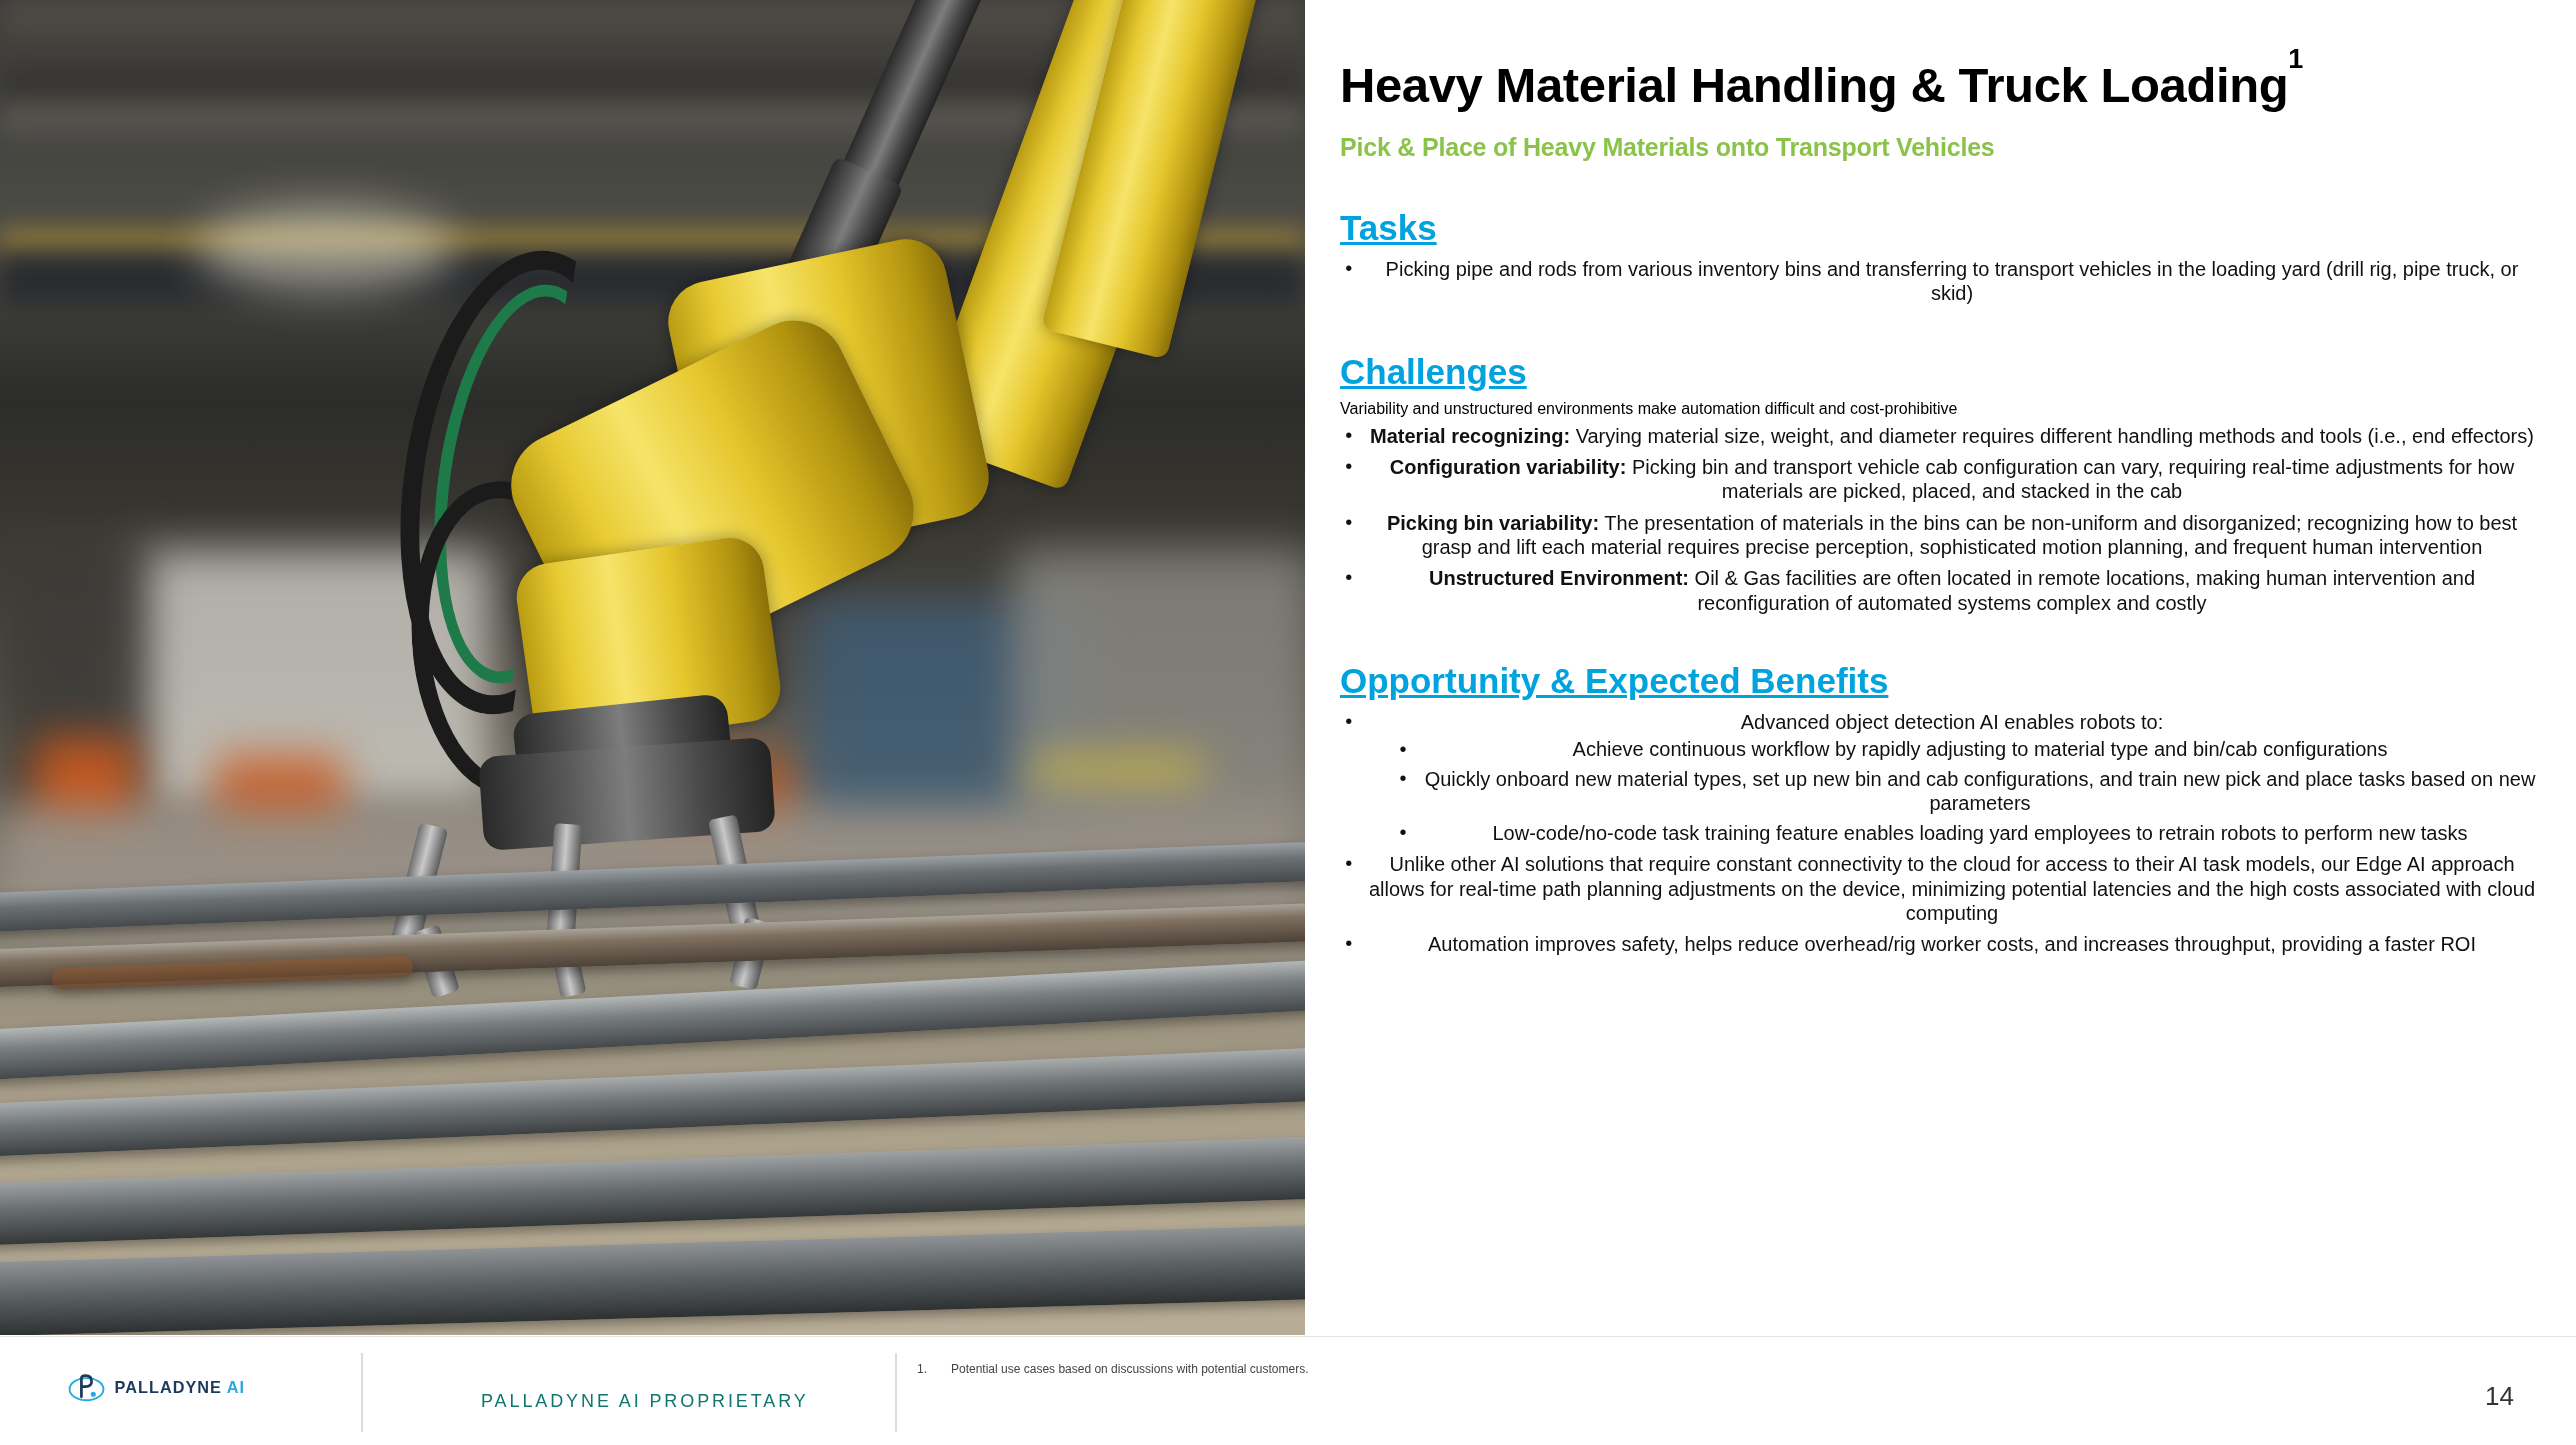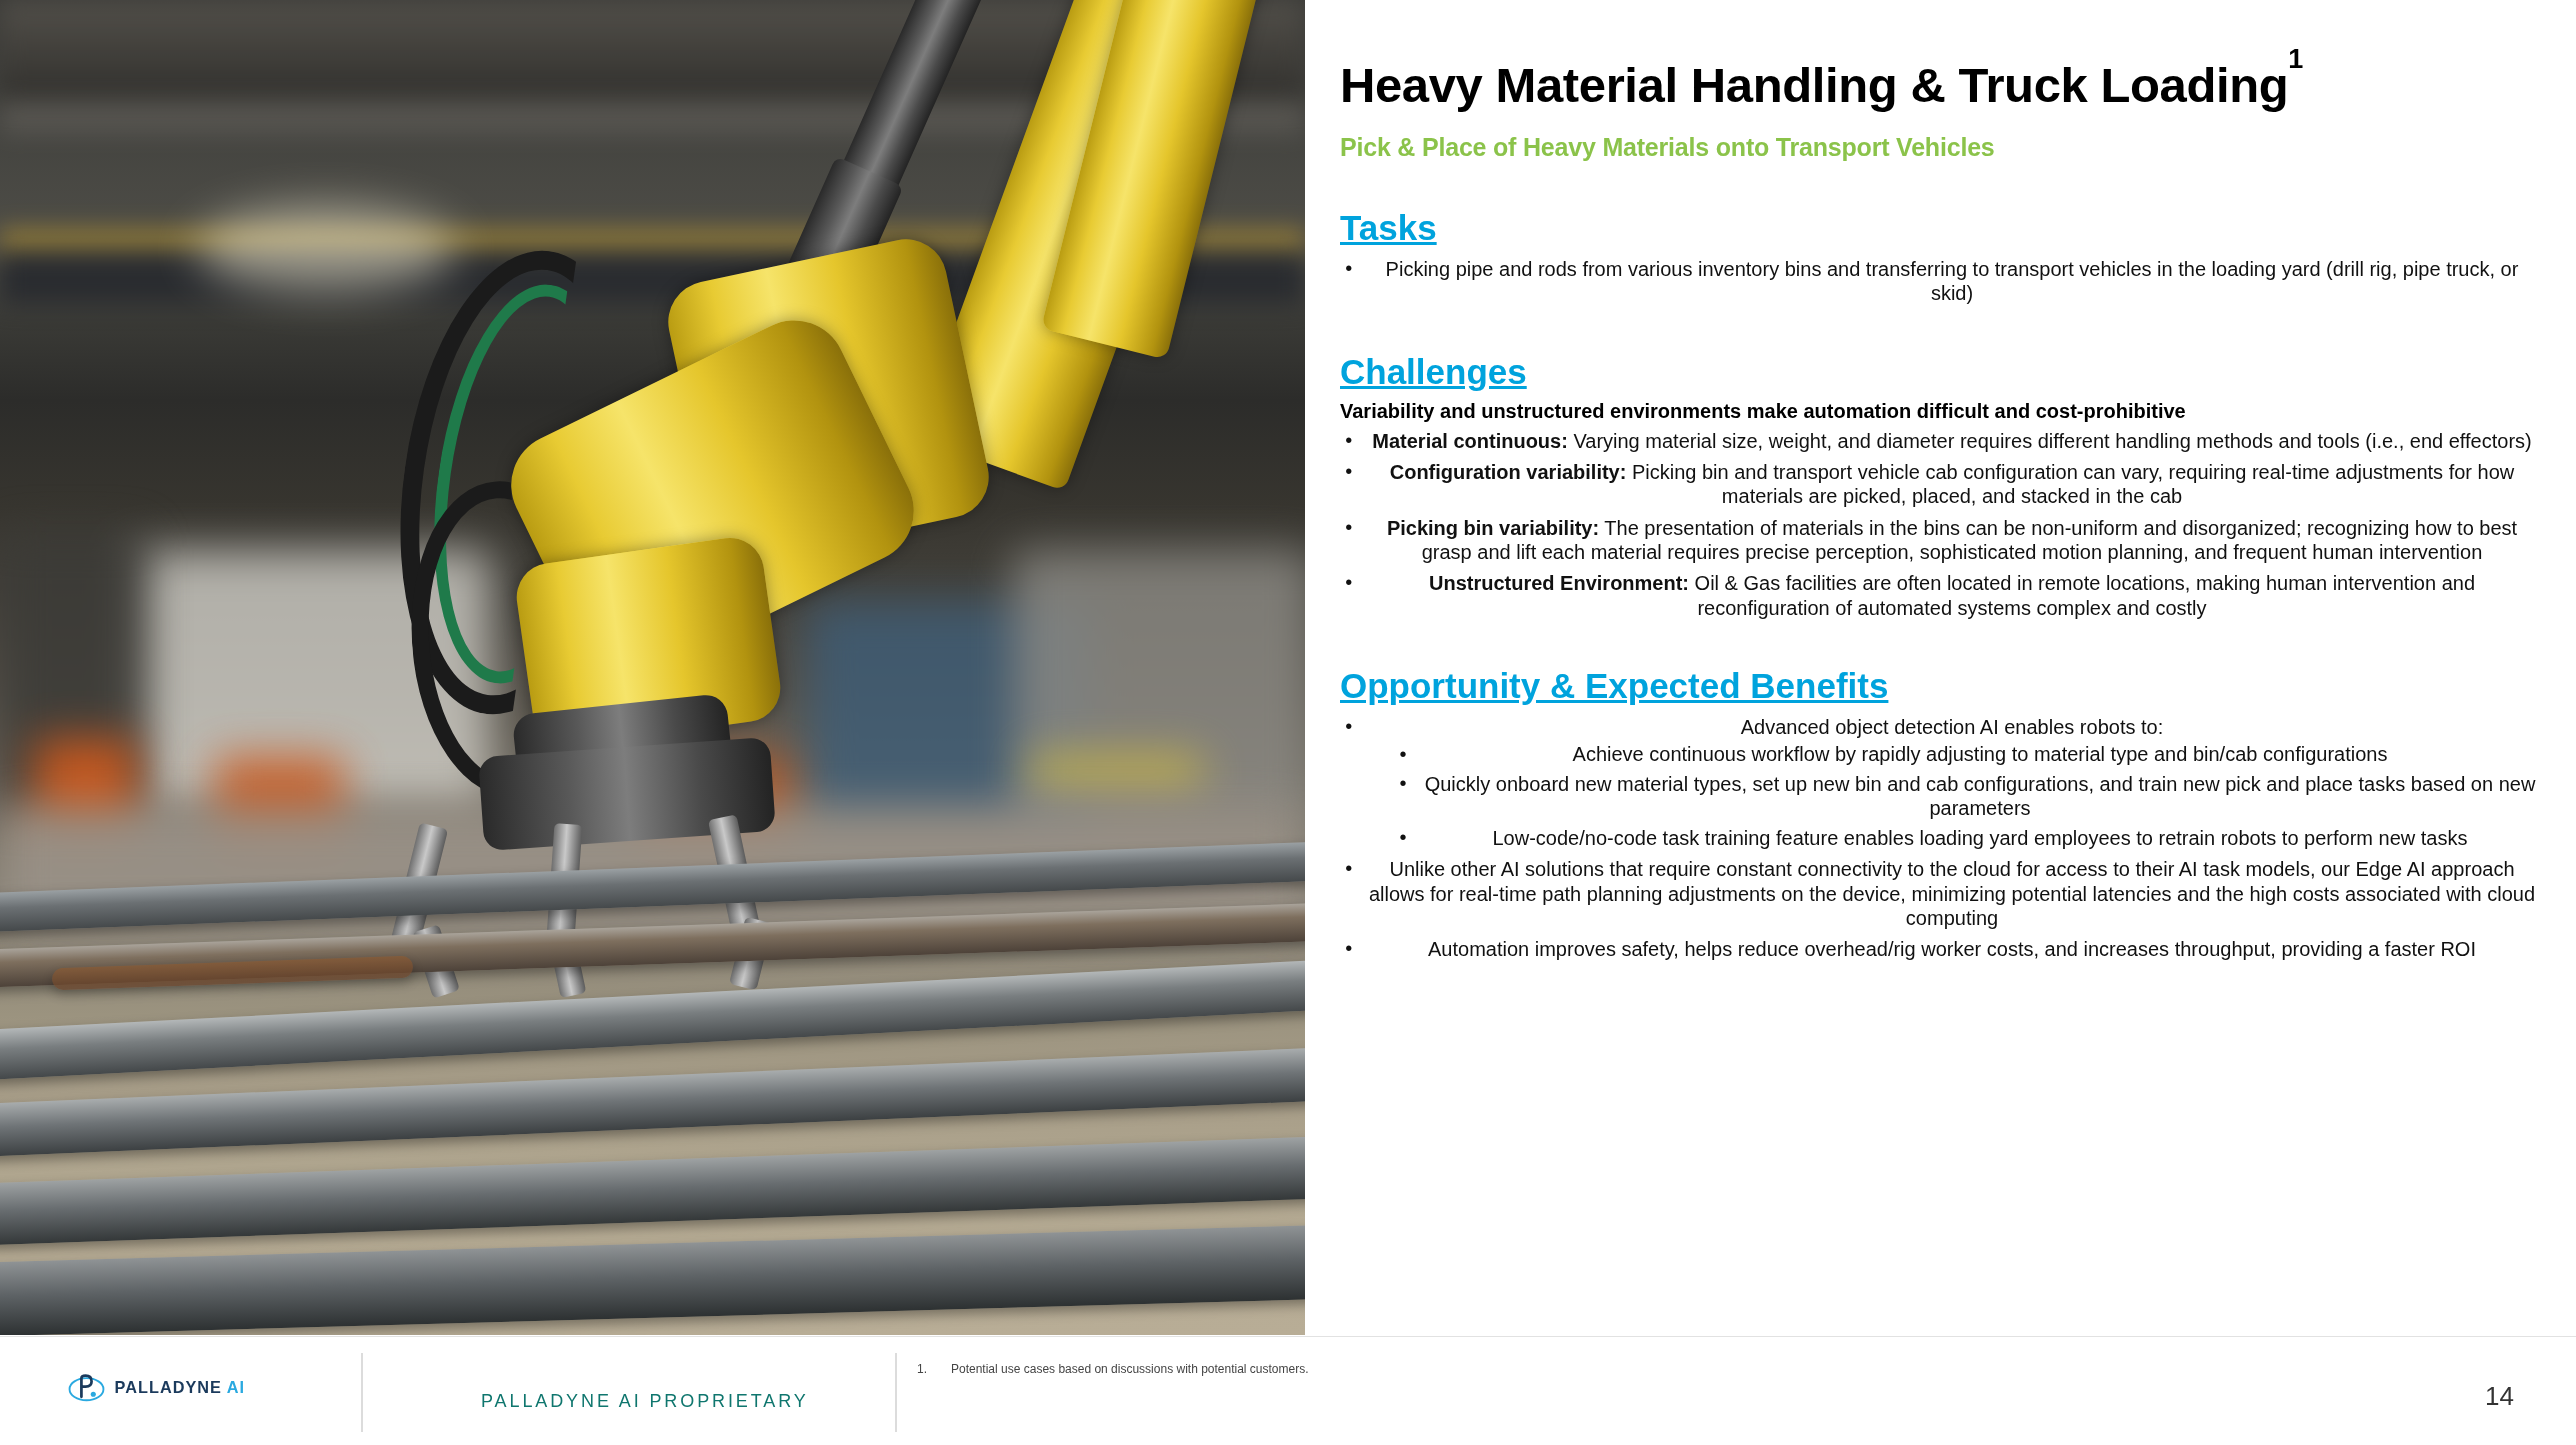--- a/index.html
+++ b/index.html
@@ -114,22 +114,22 @@
   }
   .section-head {
     font-size: 35px;
     font-weight: bold;
     color: #00a3dd;
     margin-top: 46px;
     margin-bottom: 8.6px;
     text-decoration: underline;
   }
   .lead-bold {
-    font-size: 20px;
-    font-weight: bold;
+    font-size: 16px;
+    font-weight: normal;
     color: #000;
     margin: 1.7px 0 5.2px 0;
   }
   ul.bullets {
     list-style: none;
     margin: 0;
     padding: 0;
   }
   ul.bullets > li {
     position: relative;
@@ -304,21 +304,21 @@
     <div class="subtitle">Pick &amp; Place of Heavy Materials onto Transport Vehicles</div>
 
     <div class="section-head">Tasks</div>
     <ul class="bullets">
       <li>Picking pipe and rods from various inventory bins and transferring to transport vehicles in the loading yard (drill rig, pipe truck, or skid)</li>
     </ul>
 
     <div class="section-head">Challenges</div>
     <div class="lead-bold">Variability and unstructured environments make automation difficult and cost-prohibitive</div>
     <ul class="bullets">
-      <li><span class="b">Material continuous:</span><span> Varying material size, weight, and diameter requires different handling methods and tools (i.e., end effectors)</span></li>
+      <li><span class="b">Material recognizing:</span><span> Varying material size, weight, and diameter requires different handling methods and tools (i.e., end effectors)</span></li>
       <li><span class="b">Configuration variability:</span><span> Picking bin and transport vehicle cab configuration can vary, requiring real-time adjustments for how materials are picked, placed, and stacked in the cab</span></li>
       <li><span class="b">Picking bin variability:</span><span> The presentation of materials in the bins can be non-uniform and disorganized; recognizing how to best grasp and lift each material requires precise perception, sophisticated motion planning, and frequent human intervention</span></li>
       <li><span class="b">Unstructured Environment:</span><span> Oil &amp; Gas facilities are often located in remote locations, making human intervention and reconfiguration of automated systems complex and costly</span></li>
     </ul>
 
     <div class="section-head">Opportunity &amp; Expected Benefits</div>
     <ul class="bullets">
       <li>
         <span>Advanced object detection AI enables robots to:</span>
         <ul class="sub">

